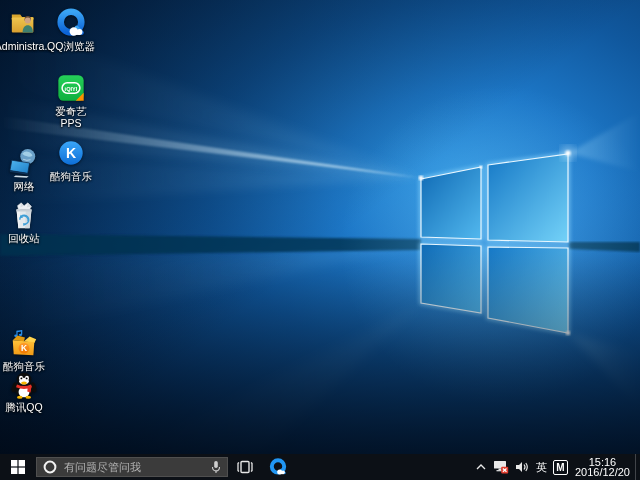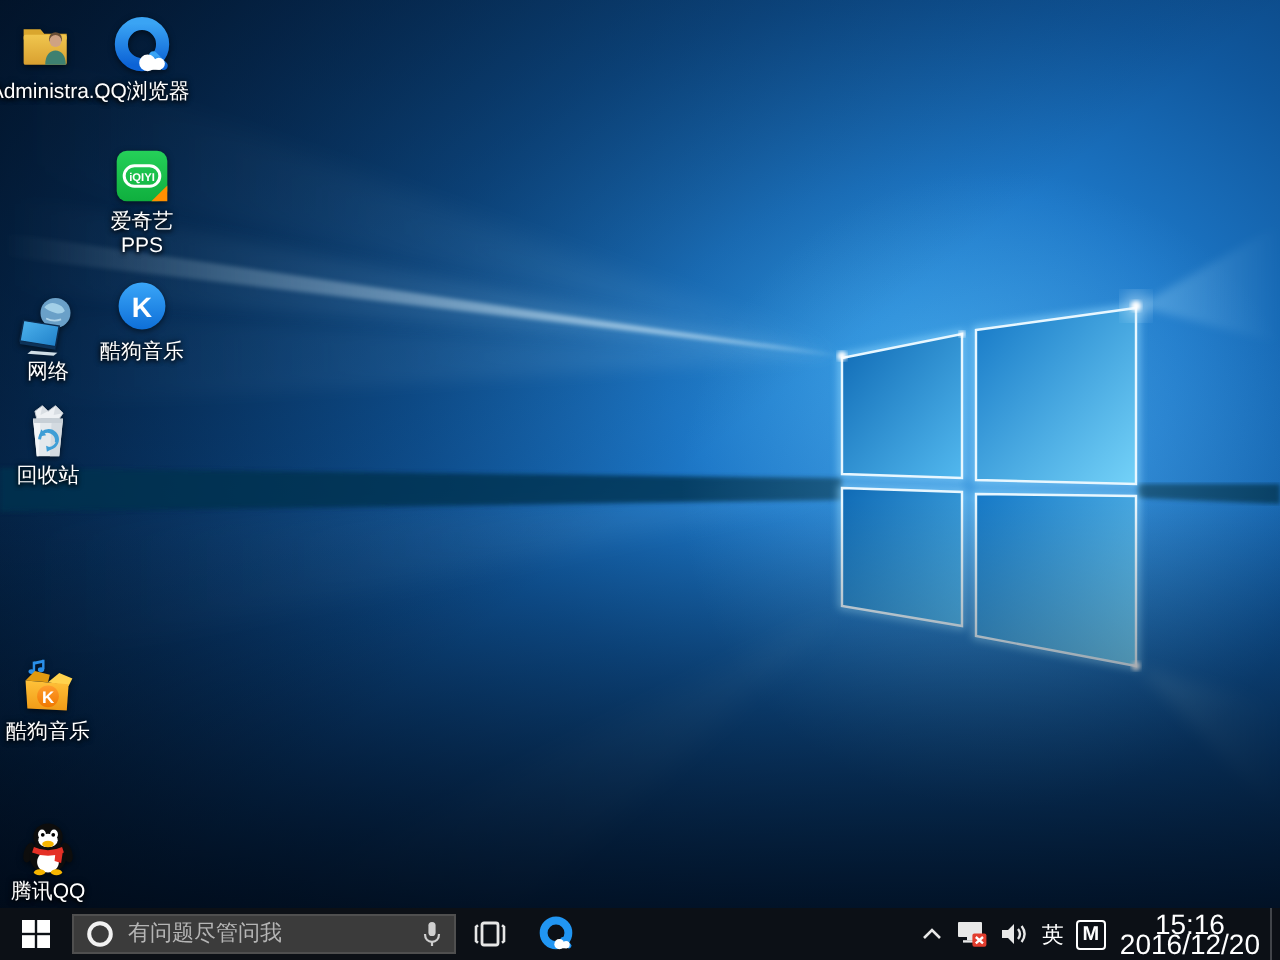--- a/index.html
+++ b/index.html
@@ -26,21 +26,21 @@
                    font-size:11px;font-family:Liberation Serif, serif;}
   .searchbox input::placeholder{color:#b5b5b5;opacity:1;}
   .tvbtn,.qqbtn{width:33px;}
   .tray{margin-left:auto;display:flex;align-items:center;height:26px;}
   .tray-item{height:26px;display:flex;align-items:center;justify-content:center;padding:0 3px;
              color:#fff;cursor:pointer;}
   .lang{font-size:11px;}
   .ime{font-size:10px;font-weight:bold;}
   .ime .box{border:1px solid #fff;width:13px;height:13px;border-radius:2px;display:flex;
             align-items:center;justify-content:center;}
-  .clock{flex-direction:column;font-size:14px;line-height:10.5px;text-align:right;padding:0 5px 0 4px;}
+  .clock{flex-direction:column;font-size:11px;line-height:10.5px;text-align:right;padding:0 5px 0 4px;}
   .showdesk{width:4px;height:26px;border-left:1px solid rgba(255,255,255,.22);cursor:pointer;}
 </style>
 </head>
 <body>
 
 <div class="screen">
 
   <svg class="wallpaper" width="640" height="454" viewBox="0 0 640 454" preserveAspectRatio="none">
     <defs>
       <radialGradient id="bg" cx="0.72" cy="0.40" r="1.0">
@@ -211,21 +211,21 @@
       <ellipse cx="12.3" cy="7.3" rx="1.7" ry="1.3" fill="#2a8fe8"></ellipse>
       <polygon points="4,13 9,8 17,10 16,14" fill="#e09a10"></polygon>
       <polygon points="16,14 22,9 29,12 27,16" fill="#ffd34d"></polygon>
       <polygon points="4,13 27,15 26,29 5,28" fill="url(#kwbox)"></polygon>
       <circle cx="16" cy="21.5" r="5.8" fill="url(#kwk)"></circle>
       <text x="16" y="24.8" text-anchor="middle" font-family="Liberation Sans, sans-serif" font-size="9" font-weight="bold" fill="#fff">K</text>
     </svg>
     <div class="lbl">酷狗音乐</div>
   </div>
 
-  <div class="dicon" style="left:0;top:408px">
+  <div class="dicon" style="left:0;top:369px">
     <svg class="art" viewBox="0 0 32 32">
       <ellipse cx="5.8" cy="19.5" rx="2.6" ry="5.5" fill="#0d0d0d" transform="rotate(18 5.8 19.5)"></ellipse>
       <ellipse cx="26.2" cy="19.5" rx="2.6" ry="5.5" fill="#0d0d0d" transform="rotate(-18 26.2 19.5)"></ellipse>
       <ellipse cx="16" cy="11" rx="7.8" ry="7" fill="#0d0d0d"></ellipse>
       <ellipse cx="16" cy="21.5" rx="9.8" ry="9" fill="#0d0d0d"></ellipse>
       <ellipse cx="16" cy="13" rx="5.2" ry="3.6" fill="#fff"></ellipse>
       <ellipse cx="12.8" cy="9.8" rx="2.1" ry="2.6" fill="#fff"></ellipse>
       <ellipse cx="19.2" cy="9.8" rx="2.1" ry="2.6" fill="#fff"></ellipse>
       <circle cx="13.2" cy="10" r="1" fill="#000"></circle>
         <circle cx="18.8" cy="10" r="1" fill="#000"></circle>

